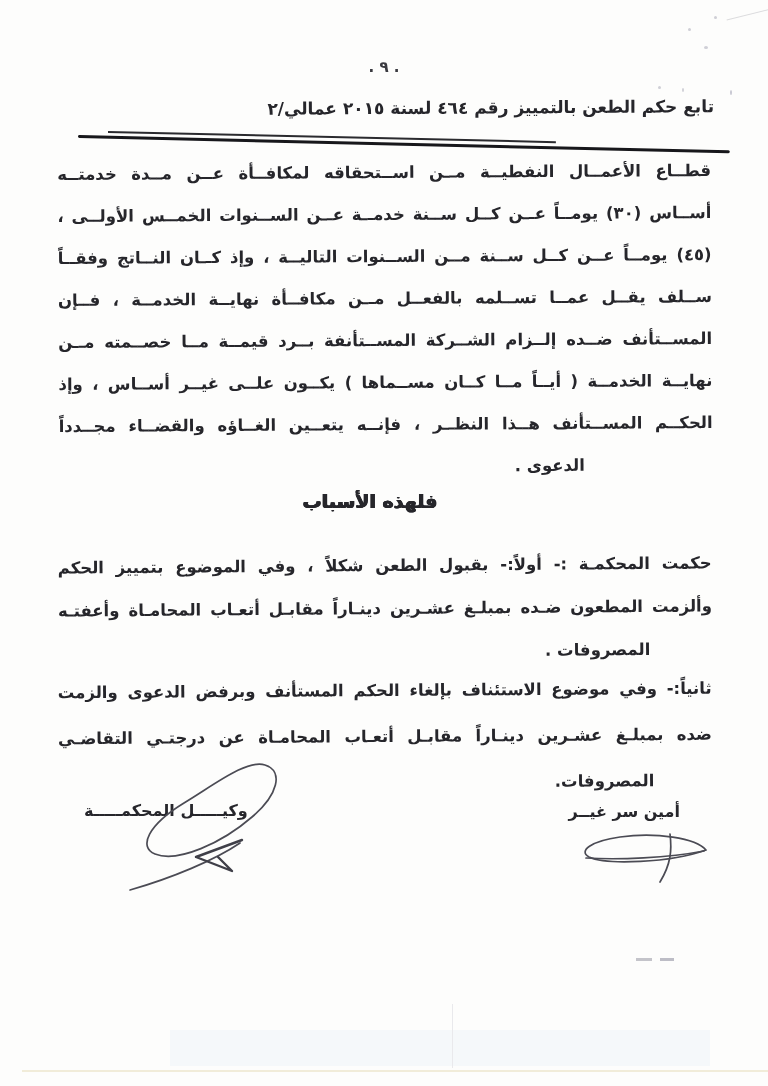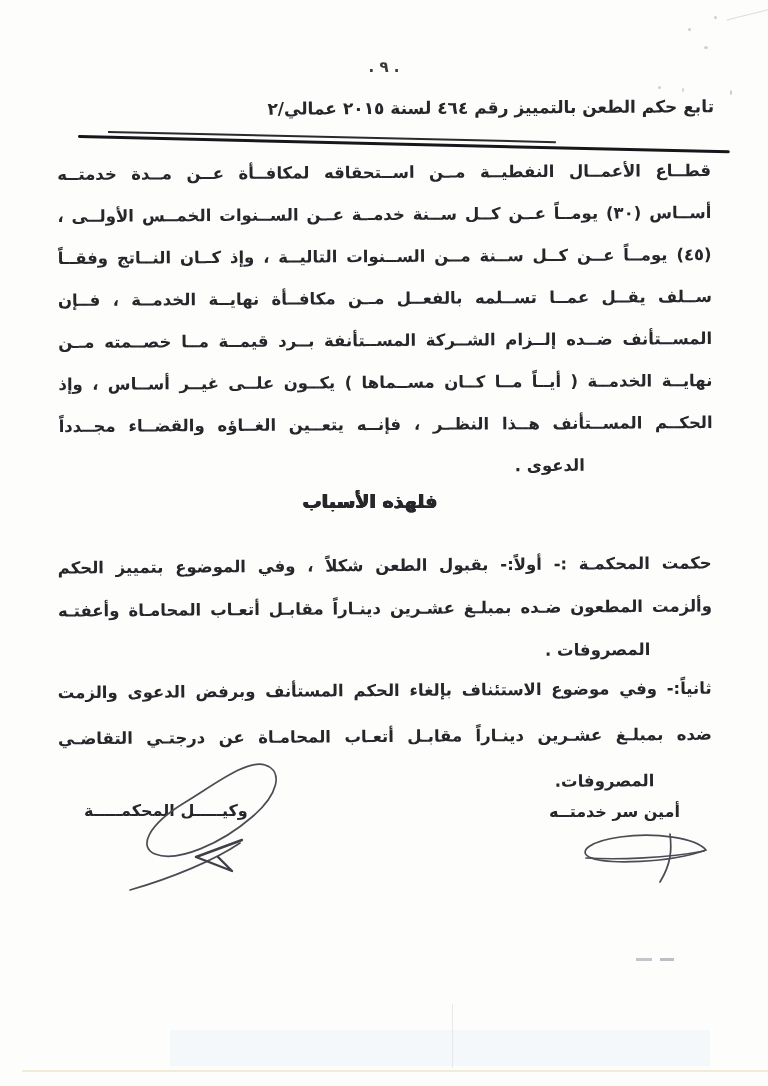--- a/index.html
+++ b/index.html
@@ -131,21 +131,21 @@
     <div class="j-line">وألزمت المطعون ضـده بمبلـغ عشـرين دينـاراً مقابـل أتعـاب المحامـاة وأعفتـه مـن بـاقي</div>
     <div class="end-line">المصروفات .</div>
   </div>
 
   <div class="ruling-second">
     <div class="j-line">ثانياً:- وفي موضوع الاستئناف بإلغاء الحكم المستأنف وبرفض الدعوى والزمت المستأنف</div>
     <div class="j-line">ضده بمبلـغ عشـرين دينـاراً مقابـل أتعـاب المحامـاة عن درجتـي التقاضـي وأعفتـه مـن بـاقي</div>
     <div class="end-line">المصروفات.</div>
   </div>
 
-  <div class="sig-label-right">أمين سر خدمتــه</div>
+  <div class="sig-label-right">أمين سر غيــر</div>
 
   <div class="sig-label-left">وكيـــــل المحكمـــــة</div>
 
   <svg class="sig-svg sig-left-svg" width="210" height="155" viewBox="0 0 210 155">
     <path class="sig-stroke" d="M 165 20 C 184 26, 178 50, 152 72 C 122 98, 78 118, 55 109 C 38 102, 48 80, 84 58 C 114 40, 147 14, 165 20"></path>
     <path class="sig-stroke" d="M 140 98 C 115 115, 72 133, 30 145"></path>
     <path class="sig-stroke-bold" d="M 142 95 L 96 112 L 132 126 L 118 112"></path>
   </svg>
 
   <svg class="sig-svg sig-right-svg" width="175" height="95" viewBox="0 0 175 95">

